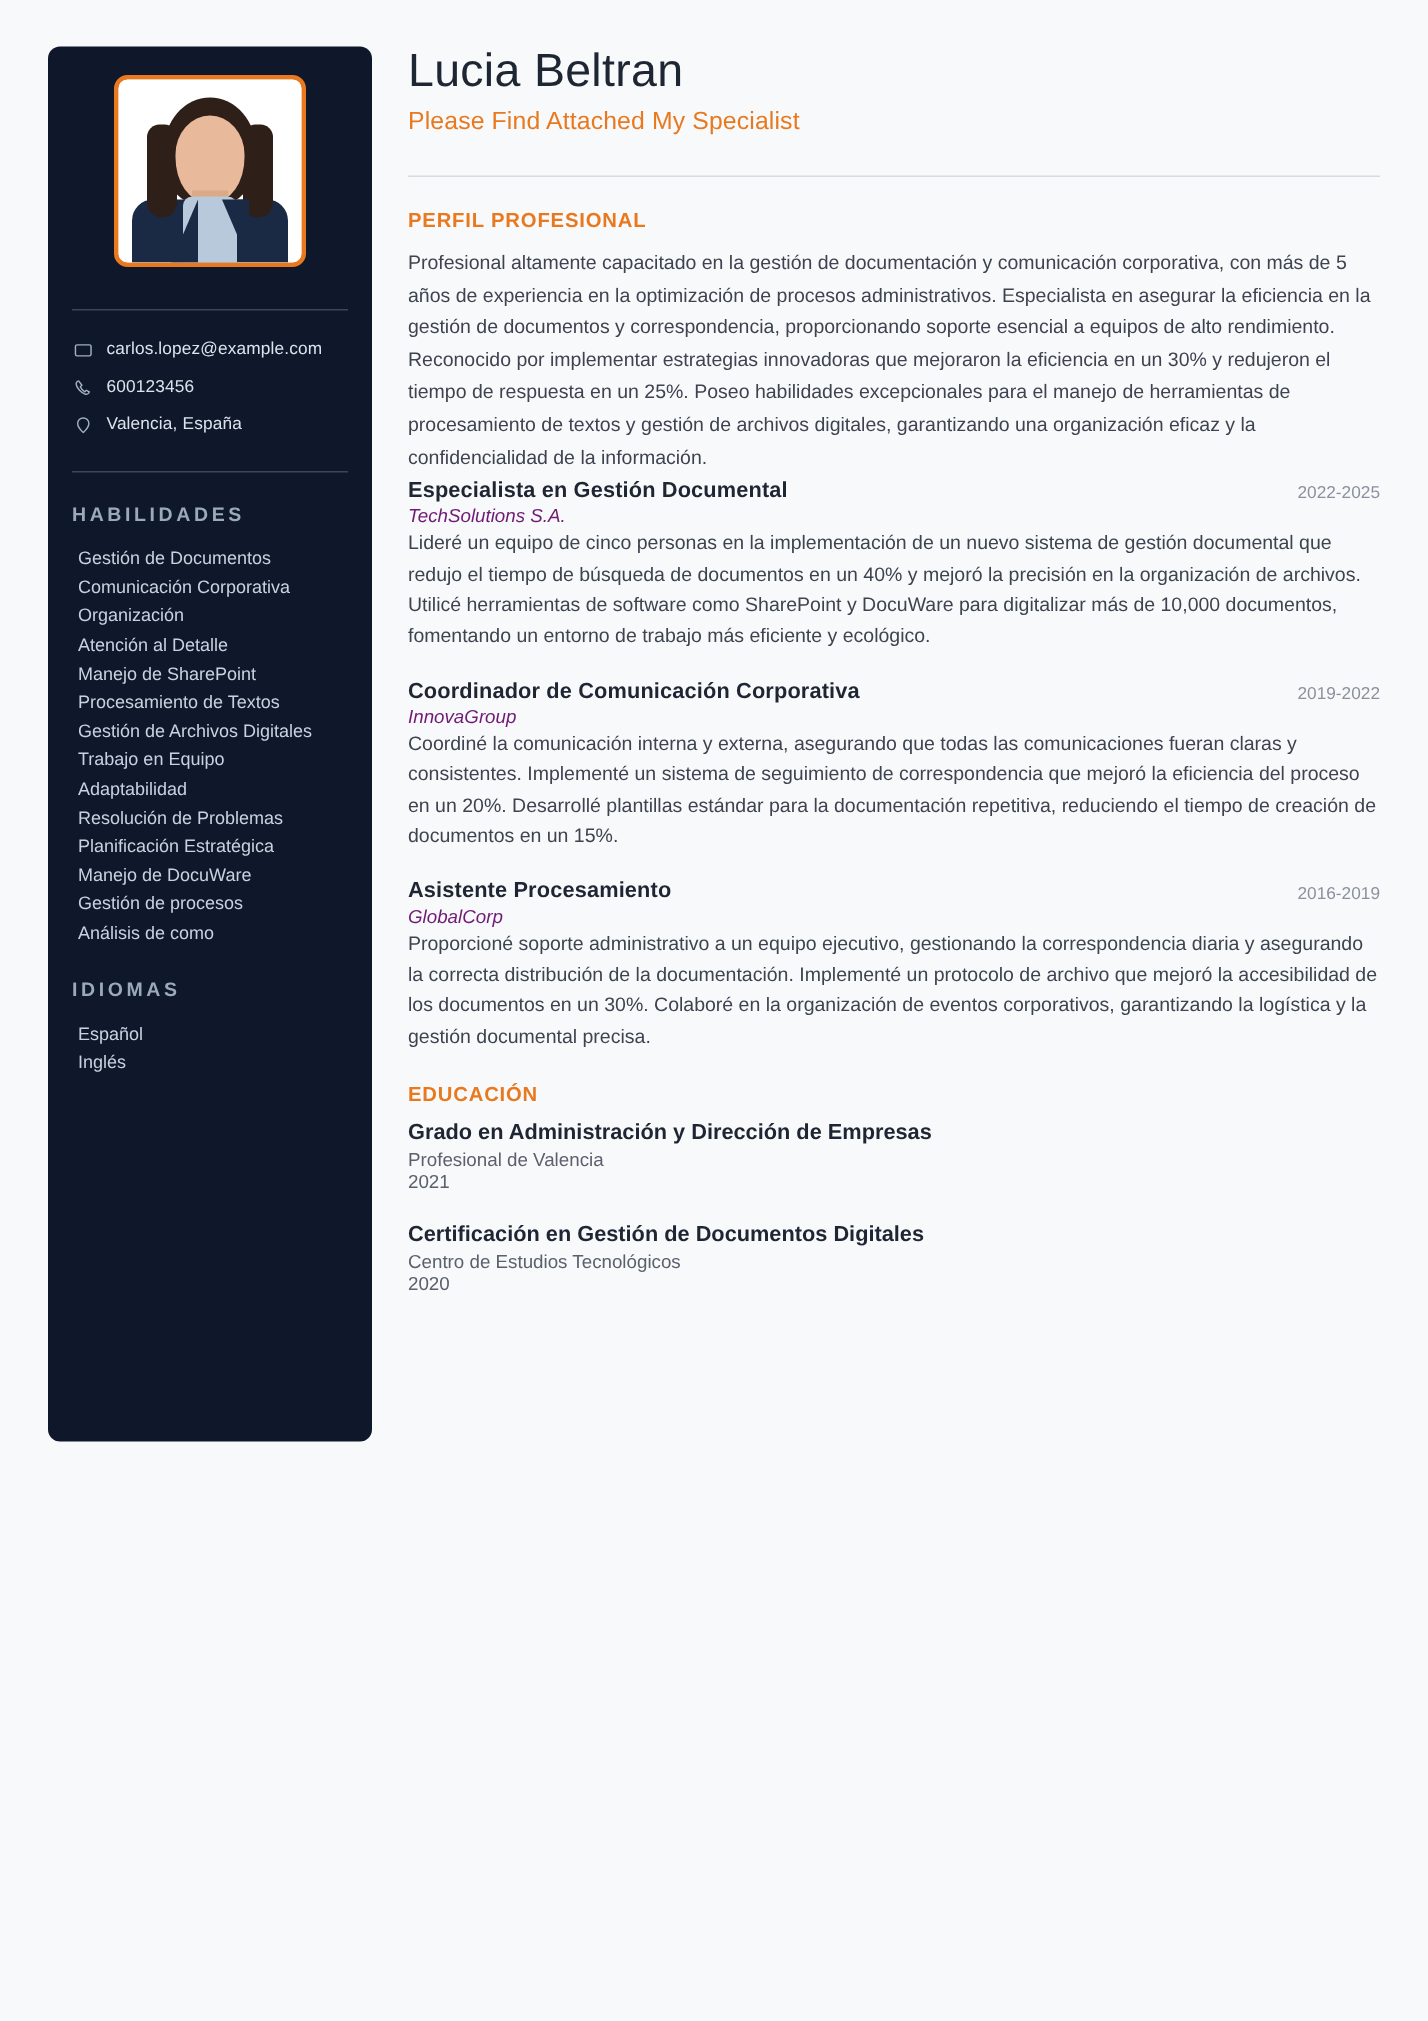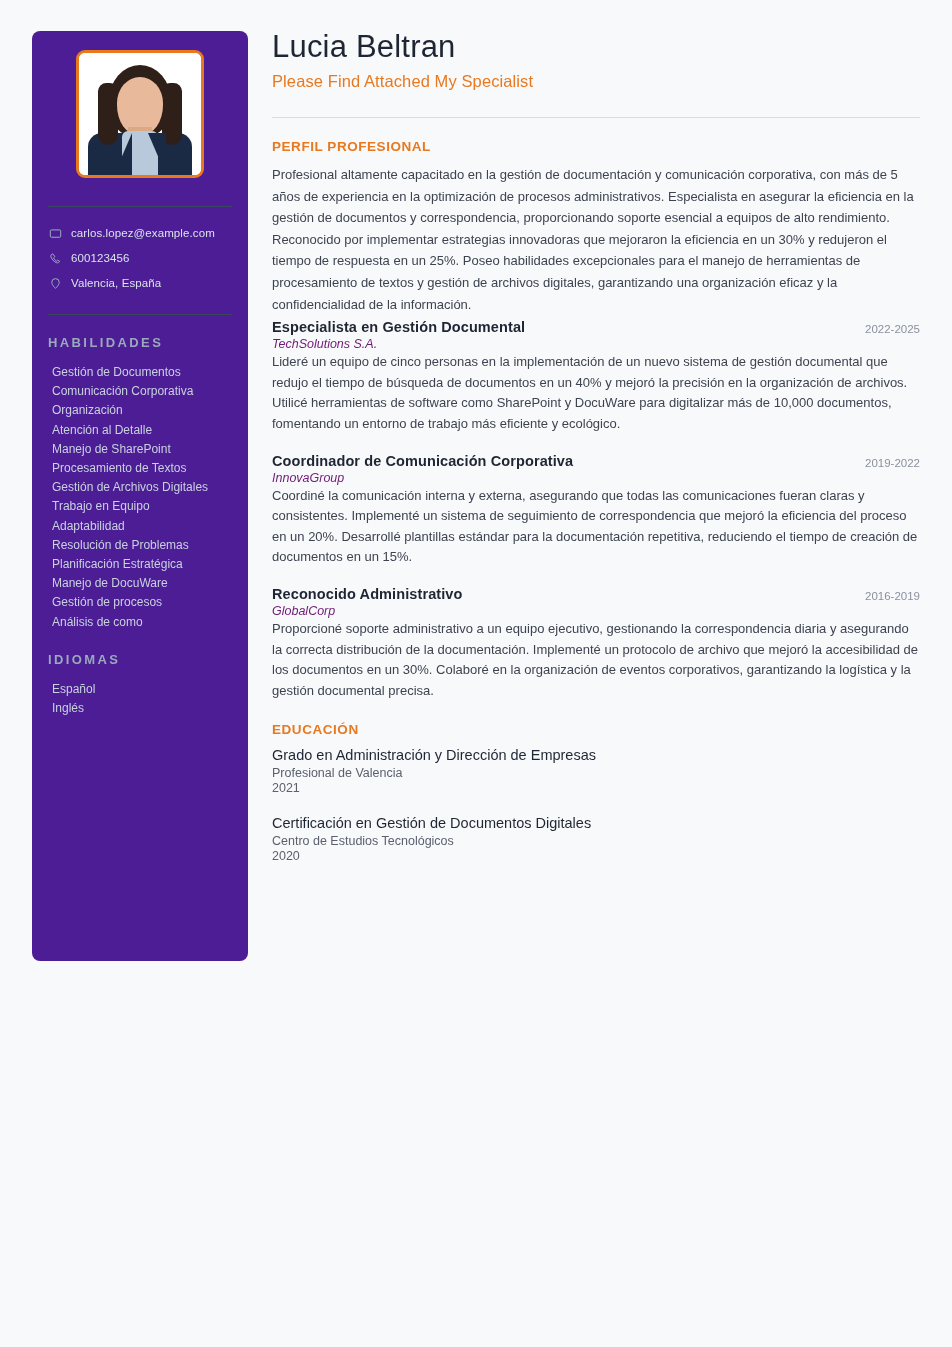--- a/index.html
+++ b/index.html
@@ -19,21 +19,21 @@
     background: #f8f9fb;
   }
 
   
   .sidebar {
     position: absolute;
     left: 32px;
     top: 31px;
     width: 216px;
     height: 930px;
-    background: #4c1d95;
+    background: #0f172a;
     border-radius: 8px;
     padding: 0;
     overflow: hidden;
   }
 
   .photo-wrap {
     display: flex;
     justify-content: center;
     margin-top: 19px;
   }
@@ -260,21 +260,21 @@
     font-size: 13px;
     line-height: 20.6px;
     color: #3d4450;
     margin-top: 1px;
   }
 
   .edu-entry { margin-bottom: 20px; }
   .edu-entry:last-child { margin-bottom: 0; }
   .edu-title {
     font-size: 14.5px;
-    font-weight: normal;
+    font-weight: bold;
     color: #1f2633;
   }
   .edu-org {
     font-size: 12.5px;
     color: #5a616d;
     margin-top: 3px;
   }
   .edu-year {
     font-size: 12.5px;
     color: #5a616d;
@@ -395,21 +395,21 @@
         <div class="entry-head">
           <span class="entry-title">Coordinador de Comunicación Corporativa</span>
           <span class="entry-date">2019-2022</span>
         </div>
         <div class="entry-org">InnovaGroup</div>
         <div class="entry-desc">Coordiné la comunicación interna y externa, asegurando que todas las comunicaciones fueran claras y consistentes. Implementé un sistema de seguimiento de correspondencia que mejoró la eficiencia del proceso en un 20%. Desarrollé plantillas estándar para la documentación repetitiva, reduciendo el tiempo de creación de documentos en un 15%.</div>
       </div>
 
       <div class="entry">
         <div class="entry-head">
-          <span class="entry-title">Reconocido Administrativo</span>
+          <span class="entry-title">Asistente Procesamiento</span>
           <span class="entry-date">2016-2019</span>
         </div>
         <div class="entry-org">GlobalCorp</div>
         <div class="entry-desc">Proporcioné soporte administrativo a un equipo ejecutivo, gestionando la correspondencia diaria y asegurando la correcta distribución de la documentación. Implementé un protocolo de archivo que mejoró la accesibilidad de los documentos en un 30%. Colaboré en la organización de eventos corporativos, garantizando la logística y la gestión documental precisa.</div>
       </div>
 
     </div>
 
     <h2 class="section-title">EDUCACIÓN</h2>
 

